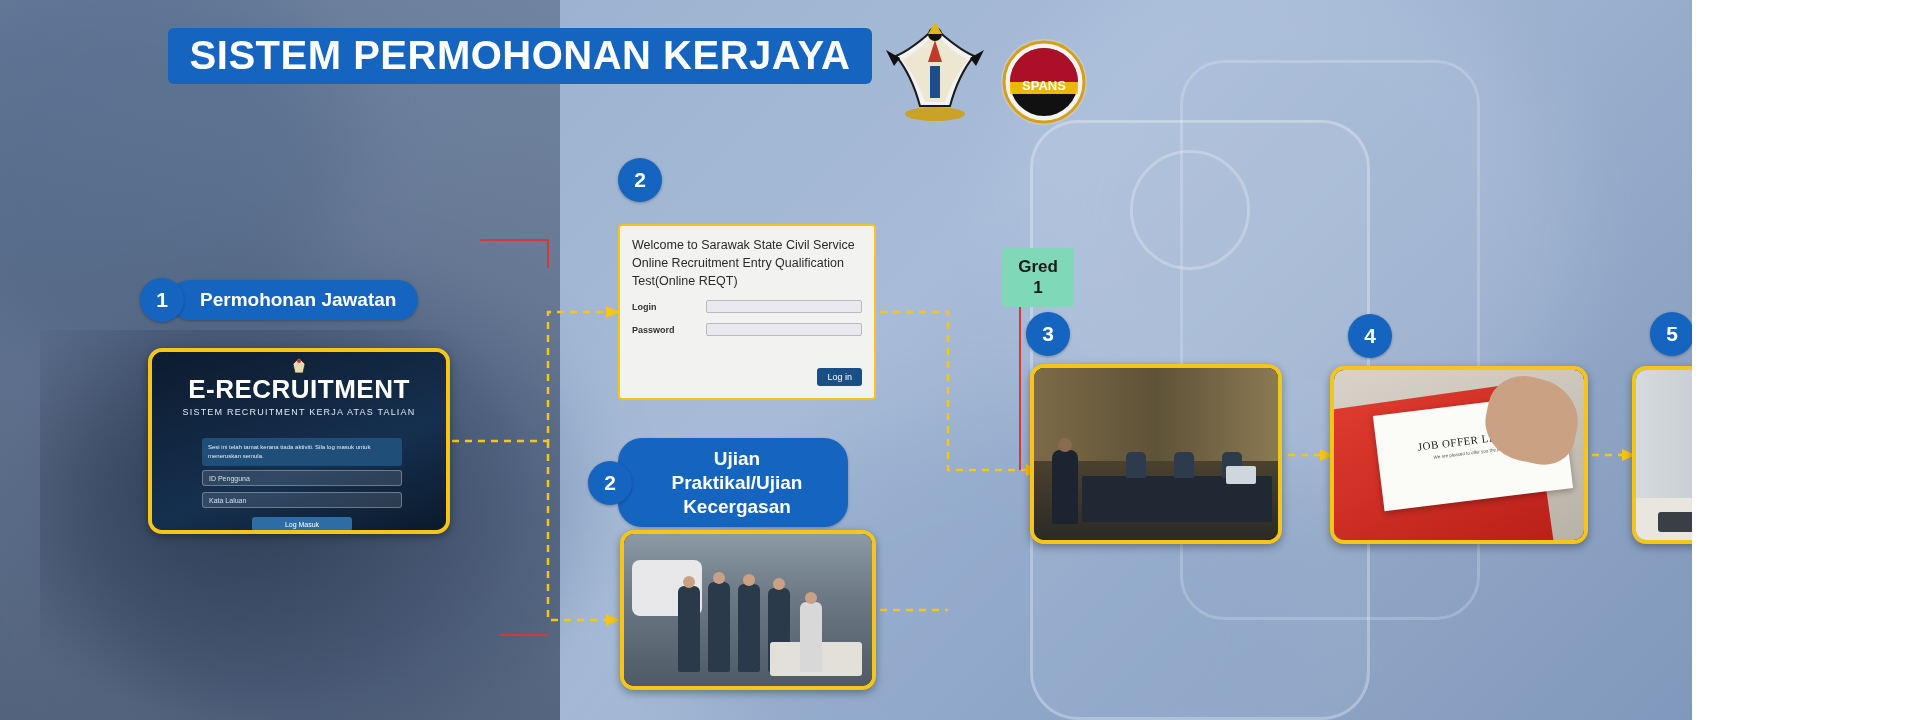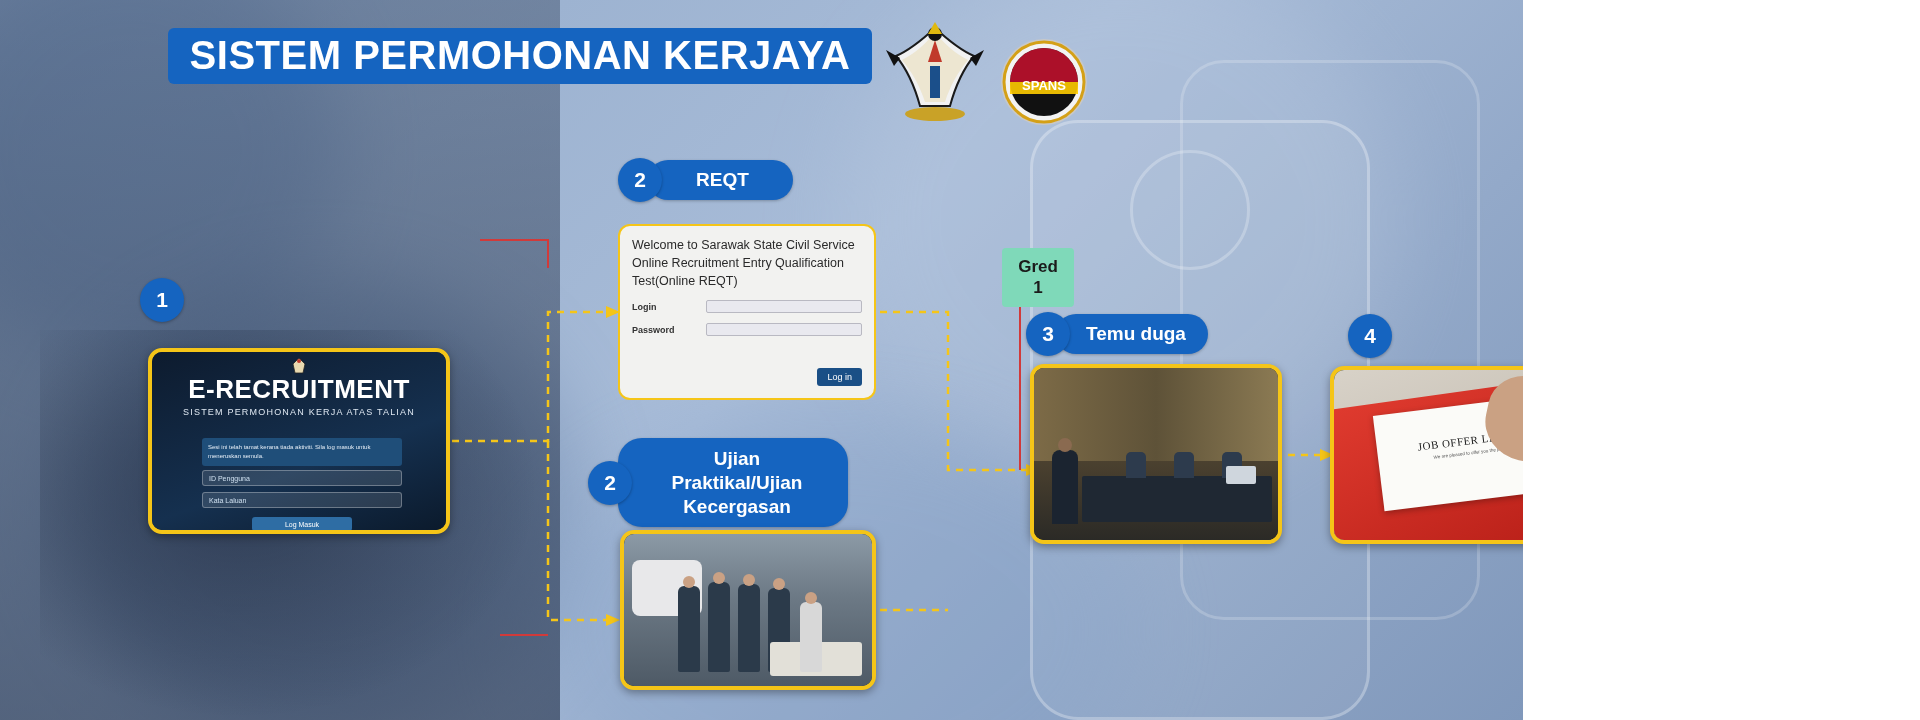--- a/index.html
+++ b/index.html
@@ -3,21 +3,21 @@
 <meta charset="utf-8">
 <style>
   * { box-sizing: border-box; margin: 0; padding: 0; }
   html, body {
     width: 1920px; height: 720px;
     font-family: "Liberation Sans", sans-serif;
     overflow: hidden;
   }
   #root {
     position: relative;
-    width: 1523px; height: 720px;
+    width: 1692px; height: 720px;
     background: linear-gradient(135deg, #8fa7c8 0%, #9db3d1 25%, #a8bcd8 50%, #93a9c9 75%, #8098bb 100%);
     overflow: hidden;
   }
   
   .bg-blob { position: absolute; border-radius: 50%; filter: blur(40px); opacity: .45; }
   .bg-b1 { left: -80px; top: -60px; width: 420px; height: 420px; background: #6f8bb3; }
   .bg-b2 { left: 60px; top: 280px; width: 520px; height: 460px; background: #4f6c95; opacity:.35; }
   .bg-b3 { right: 120px; top: -40px; width: 560px; height: 520px; background: #b9c9e0; opacity:.35; }
   .bg-b4 { right: 380px; bottom: -120px; width: 620px; height: 420px; background: #7f9cc4; opacity:.3; }
   .bg-phone {
@@ -117,21 +117,21 @@
   .c1 .hdr .small { color: #dfe8f2; font-size: 9px; letter-spacing: 1.2px; margin-top: 2px; }
   .c1 .note { position:absolute; left: 50px; top: 86px; width: 200px; background:#1f4e79; color:#e6eef7; font-size: 6px; padding: 5px 6px; border-radius: 3px; line-height: 1.5; }
   .c1 .fld { position:absolute; left: 50px; width: 200px; height: 16px; background: rgba(255,255,255,.12); border:1px solid rgba(255,255,255,.3); border-radius: 3px; color:#cfe0f0; font-size:7px; display:flex; align-items:center; padding-left:6px; }
   .c1 .f1 { top: 118px; } .c1 .f2 { top: 140px; }
   .c1 .btn { position:absolute; left: 100px; top: 165px; width: 100px; height: 14px; background:#2e6da4; border-radius: 3px; color:#fff; font-size:7px; display:flex; align-items:center; justify-content:center; }
   .c1 .logo-mini { position: absolute; left: 50%; top: 4px; transform: translateX(-50%); width: 20px; height: 20px; }
 
   
   .reqt-panel {
     position: absolute; left: 618px; top: 224px; width: 258px; height: 176px;
-    background: #f2f2f0; border: 2px solid #f5c518; border-radius: 12px;
+    background: #f2f2f0; border: 2px solid #f5c518; border-radius: 4px;
     padding: 10px 12px;
   }
   .reqt-panel .welcome { color:#2a2a2a; font-size: 12.5px; line-height: 1.45; }
   .reqt-panel .row { display:flex; align-items:center; margin-top: 10px; }
   .reqt-panel .row .lbl { width: 74px; font-size: 9px; color:#333; font-weight:bold; }
   .reqt-panel .row .inp { flex: 1; height: 13px; background:#e9e9ef; border:1px solid #b9b9c2; border-radius:2px; }
   .reqt-panel .loginbtn {
     position:absolute; right: 12px; bottom: 12px;
     background:#1a4f86; color:#fff; font-size: 9px; padding: 4px 10px; border-radius: 3px;
   }
@@ -243,56 +243,55 @@
     <circle cx="44" cy="44" r="42" fill="#f3f3f3" stroke="#c8c8c8" stroke-width="2"></circle>
     <circle cx="44" cy="44" r="34" fill="#111"></circle>
     <path d="M10 44 a34 34 0 0 1 68 0 z" fill="#c8102e" opacity=".85"></path>
     <rect x="10" y="44" width="68" height="12" fill="#ffcc00" opacity=".9"></rect>
     <text x="44" y="52" font-size="13" font-family="Liberation Sans, sans-serif" font-weight="bold" fill="#ffffff" text-anchor="middle">SPANS</text>
     <circle cx="44" cy="44" r="40" fill="none" stroke="#d4a017" stroke-width="3"></circle>
   </svg>
 
   <div class="step" style="left:140px; top:278px;">
     <div class="step-num">1</div>
+    <div class="step-label">Permohonan Jawatan</div>
   </div>
 
   <div class="step" style="left:618px; top:158px;">
     <div class="step-num">2</div>
-    <div class="step-label" style="padding-left:48px; padding-right:44px;">REQT</div>
   </div>
 
   <div class="step" style="left:588px; top:438px;">
     <div class="step-num">2</div>
     <div class="step-label two-line">Ujian Praktikal/Ujian Kecergasan</div>
   </div>
 
   <div class="step" style="left:1026px; top:312px;">
     <div class="step-num">3</div>
-    <div class="step-label">Temu duga</div>
   </div>
 
   <div class="step" style="left:1348px; top:314px;">
     <div class="step-num">4</div>
   </div>
 
   <div class="step" style="left:1650px; top:312px;">
     <div class="step-num">5</div>
   </div>
 
   <div class="tag" style="left:1002px; top:248px; width:72px;">Gred 1</div>
 
   <div class="card c1">
     <div class="inner">
       <svg class="logo-mini" viewBox="0 0 20 20">
         <path d="M10 2 L4 8 L6 17 L14 17 L16 8 Z" fill="#e8d9b0" stroke="#222" stroke-width=".8"></path>
         <circle cx="10" cy="5" r="2" fill="#c0392b"></circle>
       </svg>
       <div class="hdr">
         <div class="big">E-RECRUITMENT</div>
-        <div class="small">SISTEM PERMOHONAN KERJA ATAS TALIAN</div>
+        <div class="small">SISTEM RECRUITMENT KERJA ATAS TALIAN</div>
       </div>
       <div class="note">Sesi ini telah tamat kerana tiada aktiviti. Sila log masuk untuk meneruskan semula.</div>
       <div class="fld f1">ID Pengguna</div>
       <div class="fld f2">Kata Laluan</div>
       <div class="btn">Log Masuk</div>
     </div>
   </div>
 
   <div class="reqt-panel">
     <div class="welcome">Welcome to Sarawak State Civil Service Online Recruitment Entry Qualification Test(Online REQT)</div>

